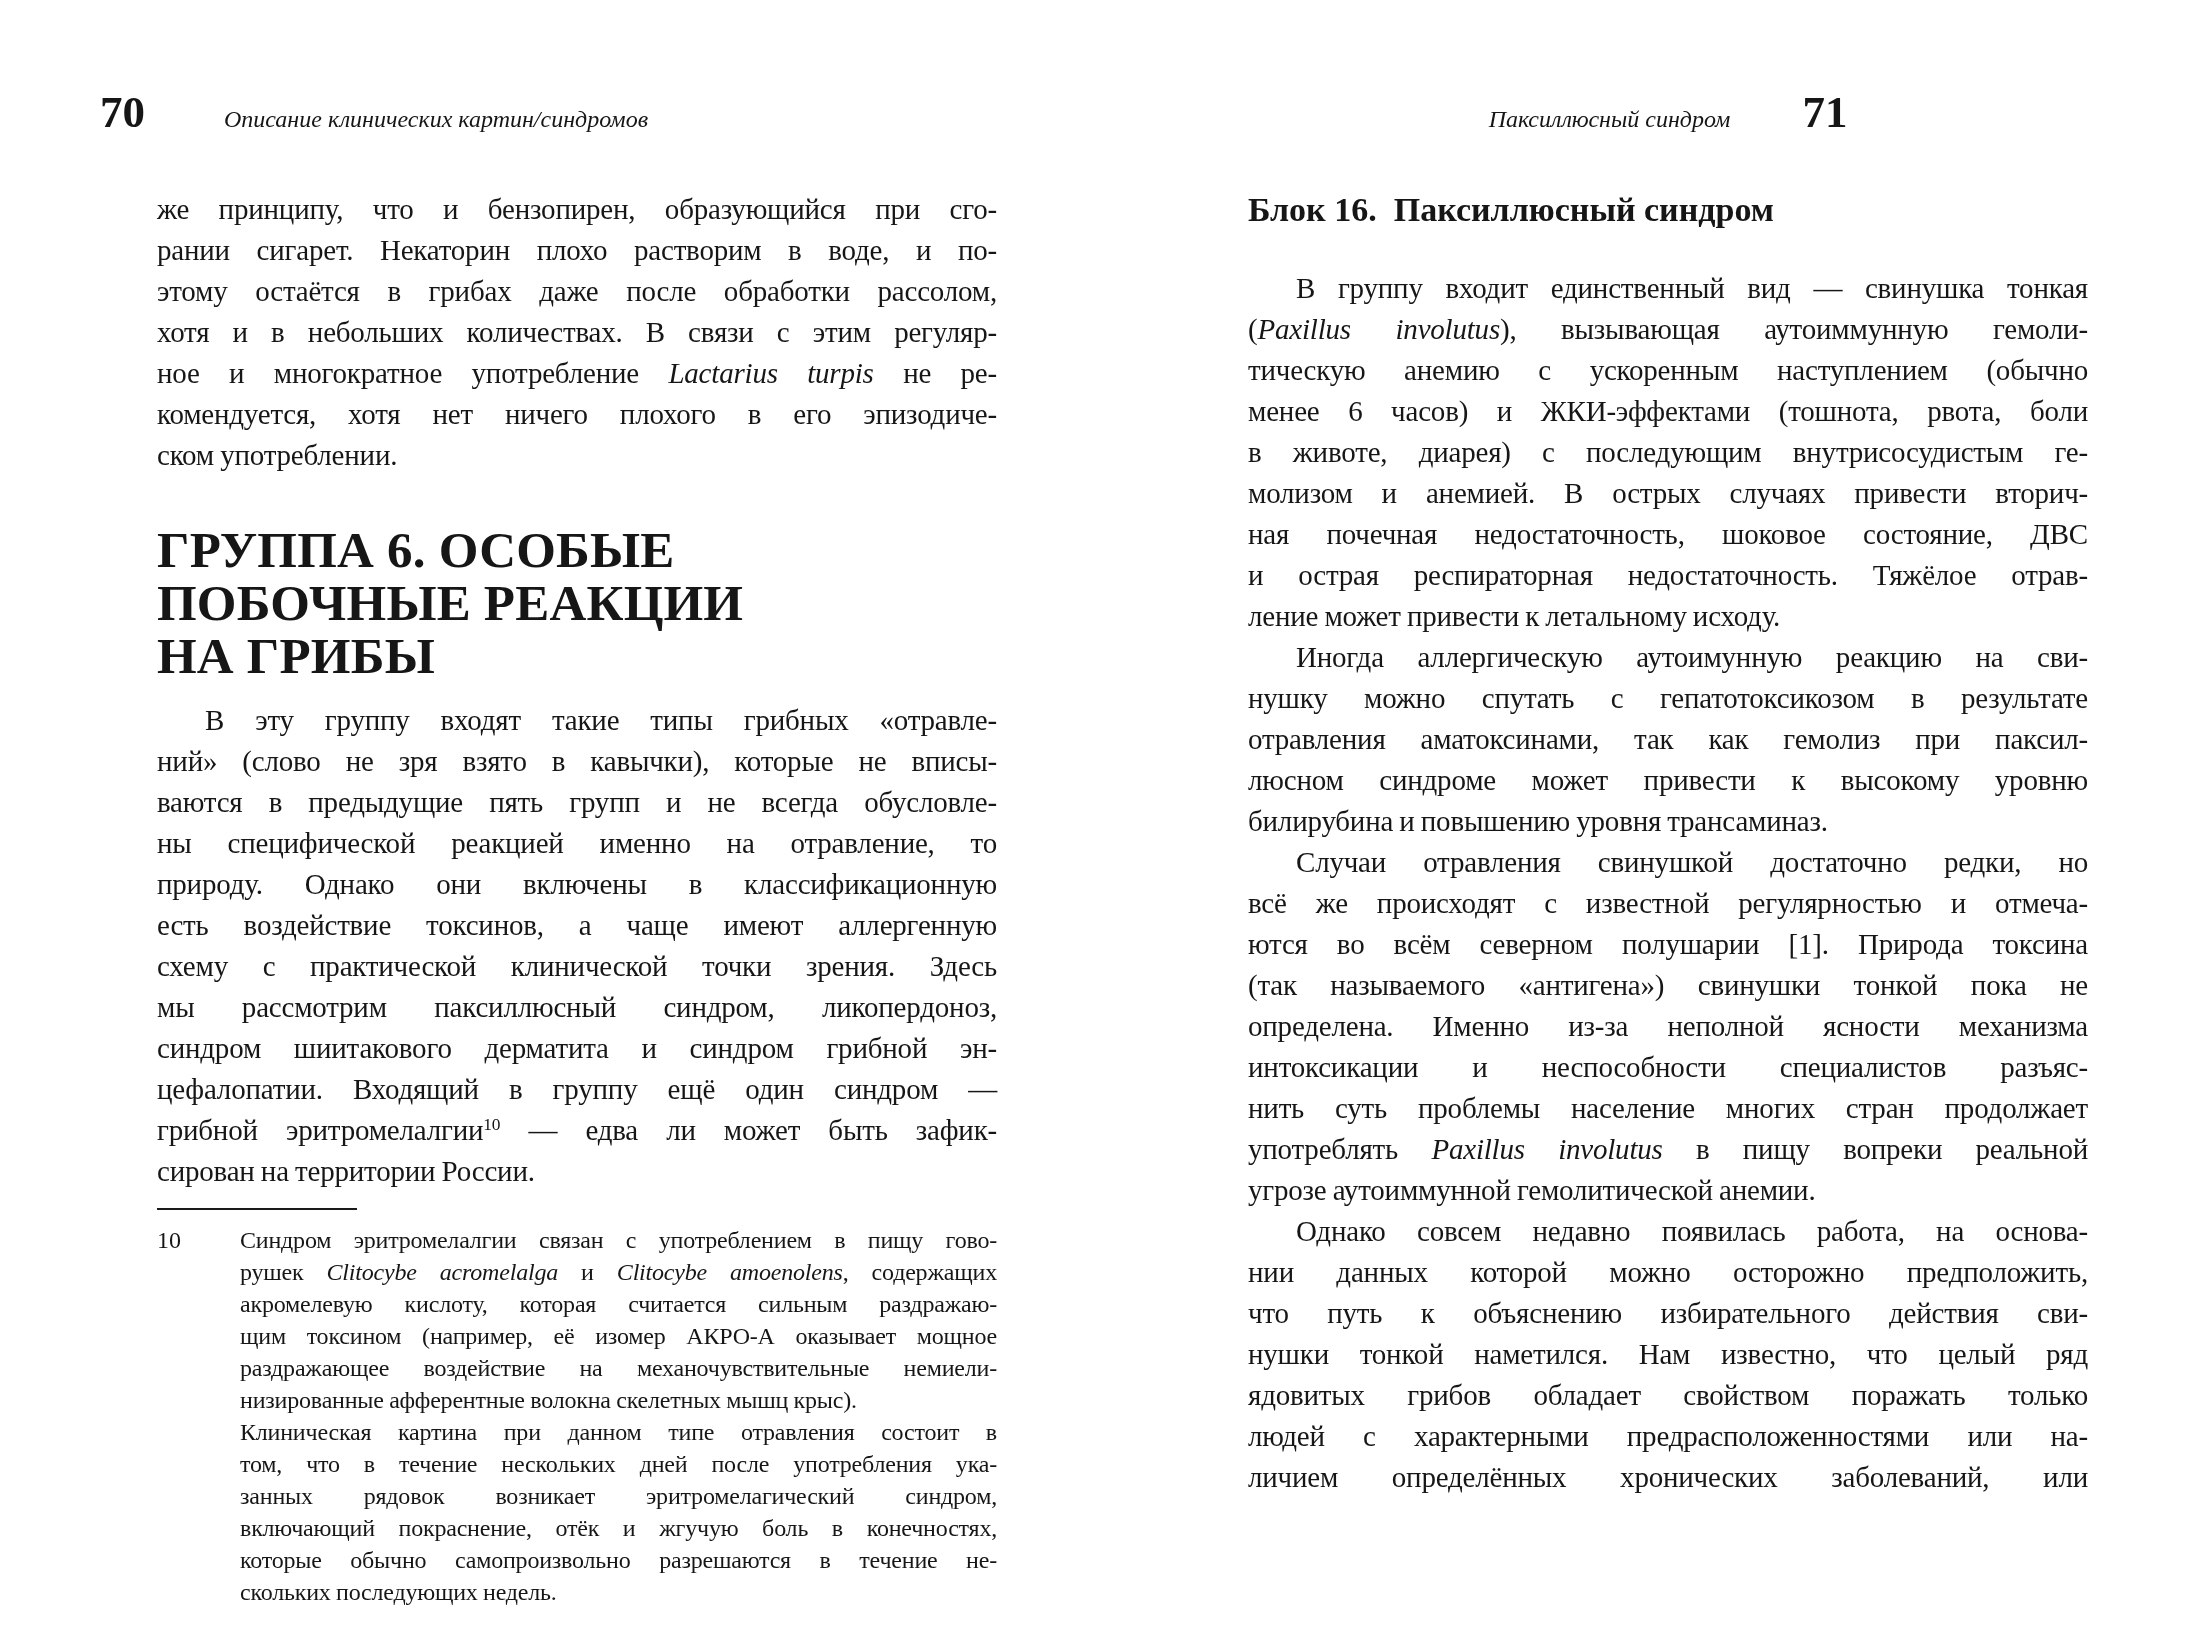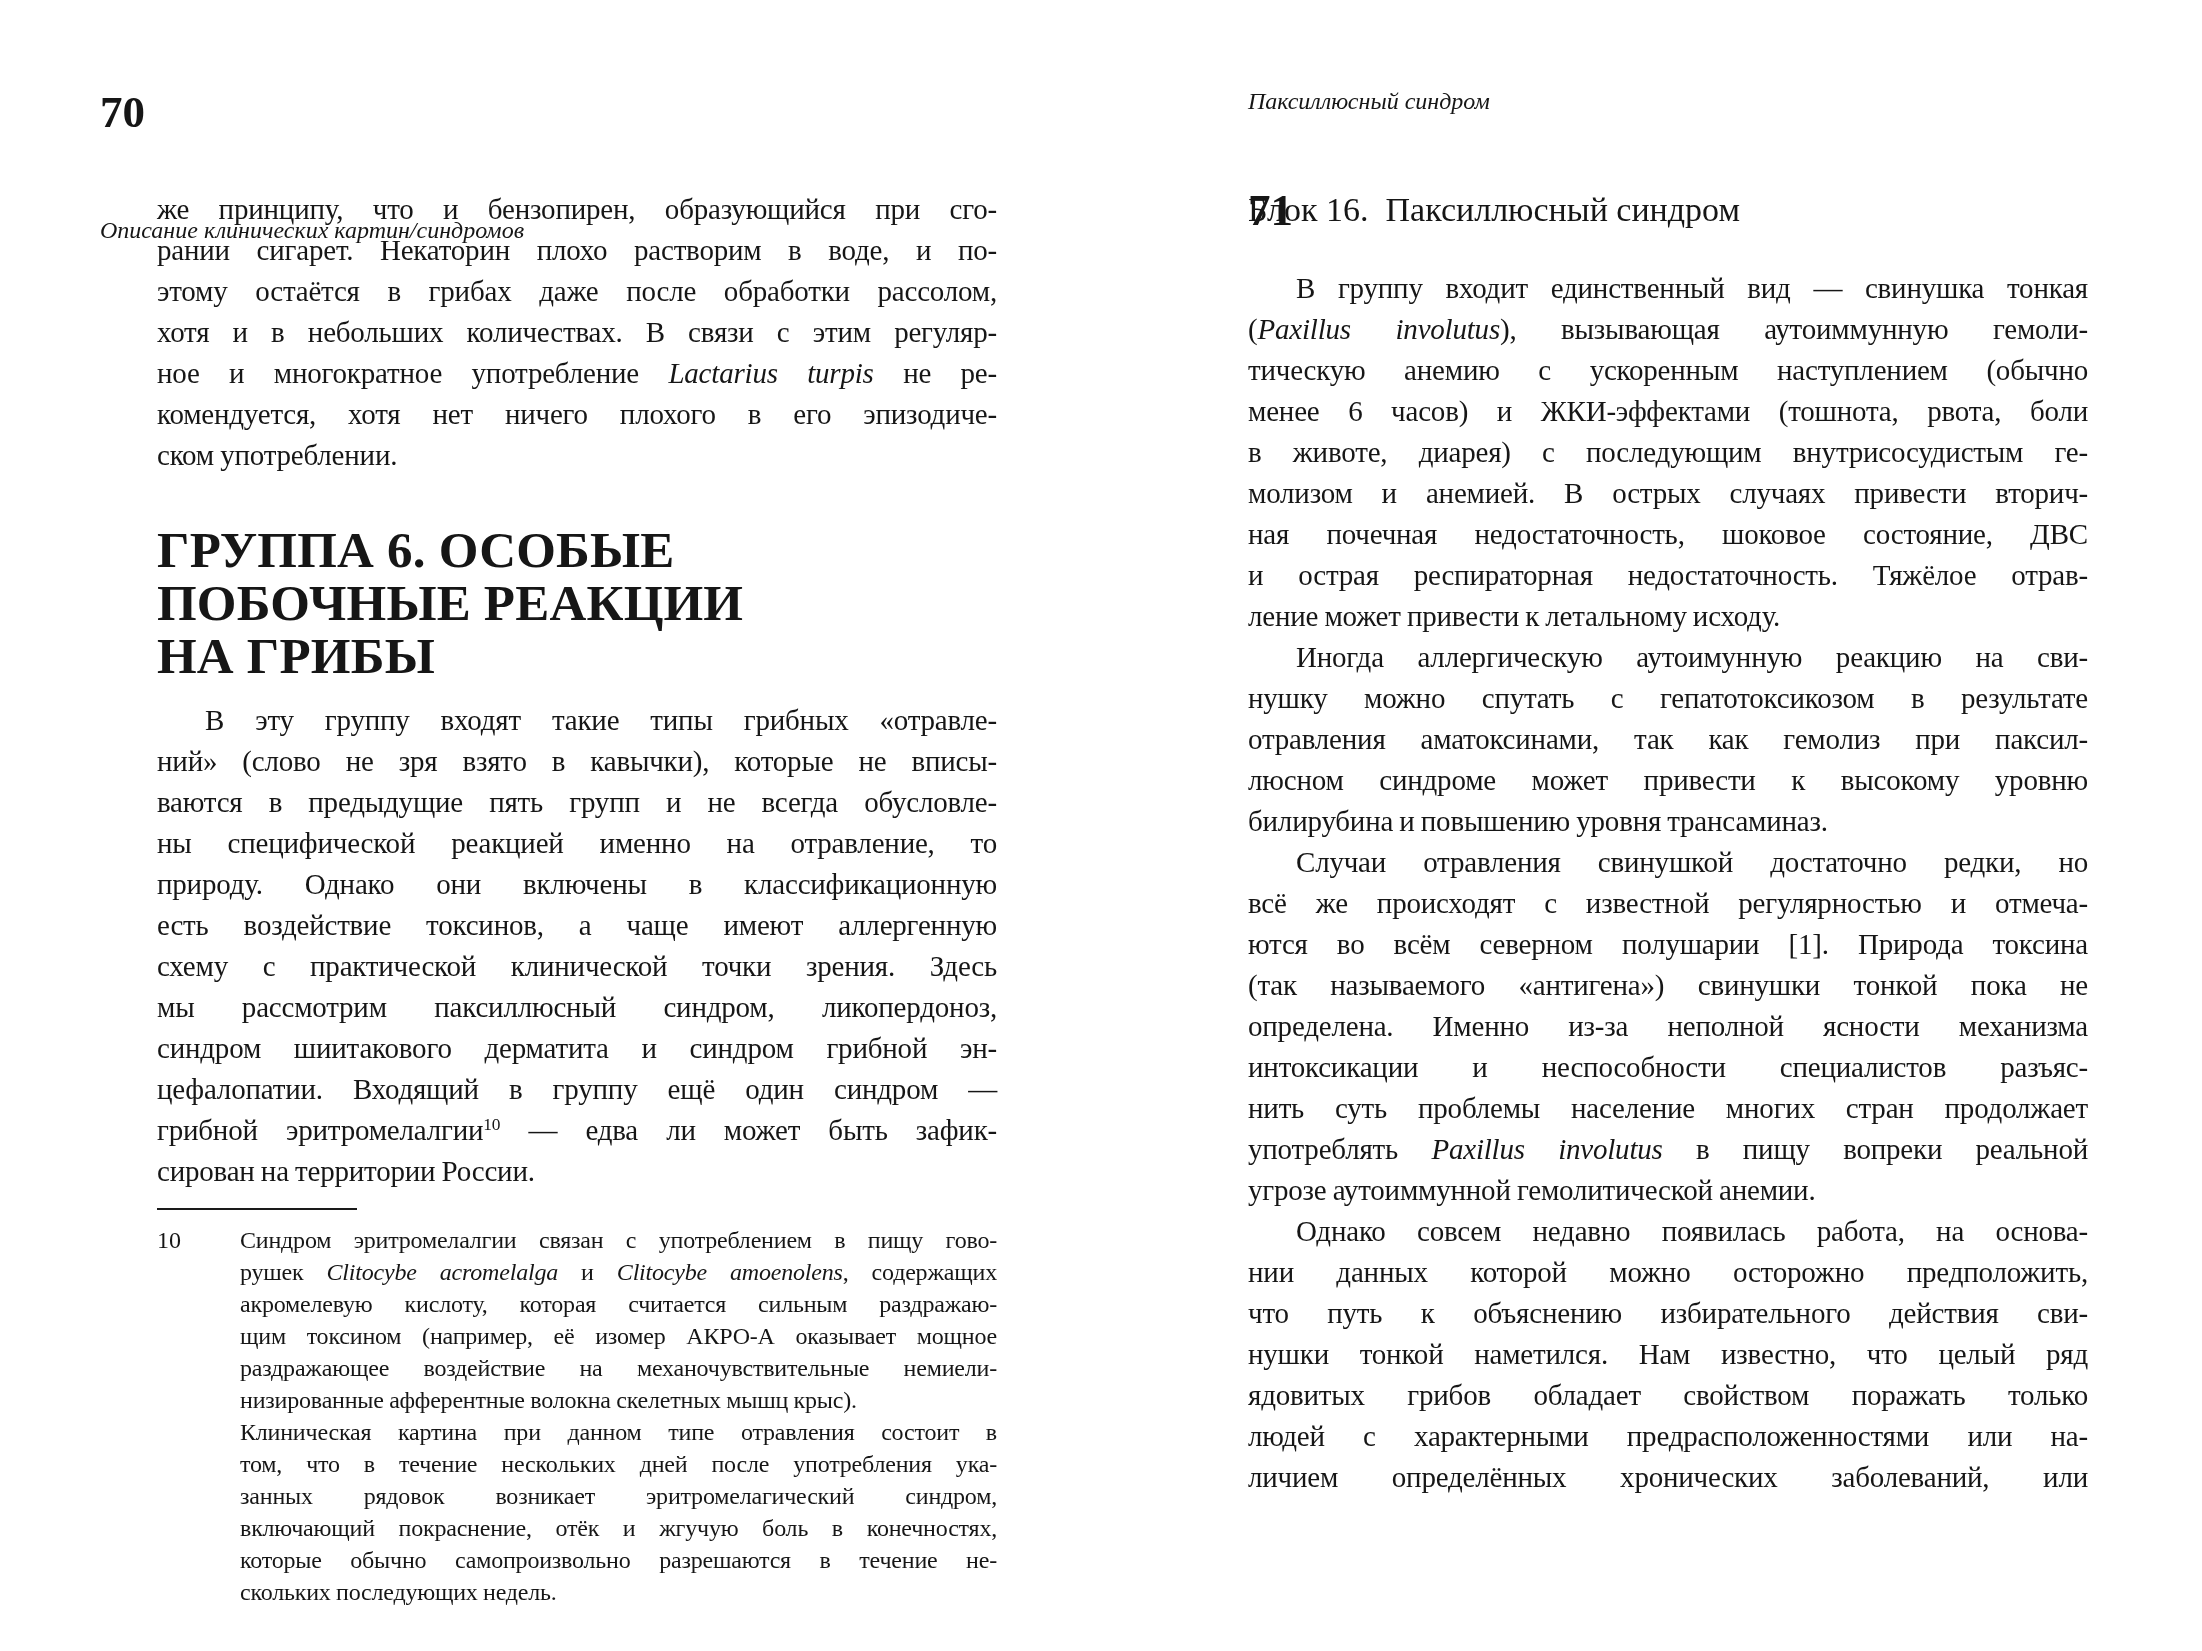--- a/index.html
+++ b/index.html
@@ -5,21 +5,21 @@
   html,body{margin:0;padding:0;background:#ffffff;}
   .spread{
     position:relative;
     width:2203px;height:1652px;
     background:#ffffff;
     color:#161616;
     font-family:"Liberation Serif","DejaVu Serif",serif;
     overflow:hidden;
   }
   
-  .hdr{position:absolute;top:88px;flex-direction:column;}
+  .hdr{position:absolute;top:88px;}
   .hdr-left{left:100px;display:flex;align-items:baseline;gap:79px;}
   .hdr-right{left:1248px;width:840px;display:flex;align-items:baseline;justify-content:center;gap:72px;}
   .pagenum{font-weight:700;font-size:45px;line-height:1.1;}
   .runhead{font-style:italic;font-size:24px;line-height:1.1;}
   
   .col{position:absolute;top:189px;width:840px;}
   .col-left{left:157px;}
   .col-right{left:1248px;}
   
   .ln{
@@ -29,21 +29,21 @@
     min-height:41px;
   }
   .ln.noj{text-align-last:left;}
   .ln.ind{text-indent:48px;}
   .it{font-style:italic;}
   sup{font-size:60%;vertical-align:baseline;position:relative;top:-0.55em;line-height:0;}
   
   .blk.h1{margin:48px 0 17px;}
   .h1 .hln{font-weight:700;font-size:51px;line-height:53px;letter-spacing:0.2px;}
   .blk.h2{margin:0 0 38px;}
-  .h2 .hln{font-weight:400;font-size:34px;line-height:41px;}
+  .h2 .hln{font-weight:700;font-size:34px;line-height:41px;}
   .hln{text-align:left;}
   
   .fn-rule{width:200px;height:2.6px;background:#1a1a1a;margin:15.5px 0 13.8px;}
   .footnote{display:flex;align-items:flex-start;}
   .fn-num{flex:0 0 83px;font-size:24px;line-height:32px;}
   .fn-lines{flex:1;}
   .fn-lines .ln{font-size:24px;line-height:32px;min-height:32px;letter-spacing:-0.2px;word-spacing:-0.4px;}
 </style>
 </head>
 <body>

